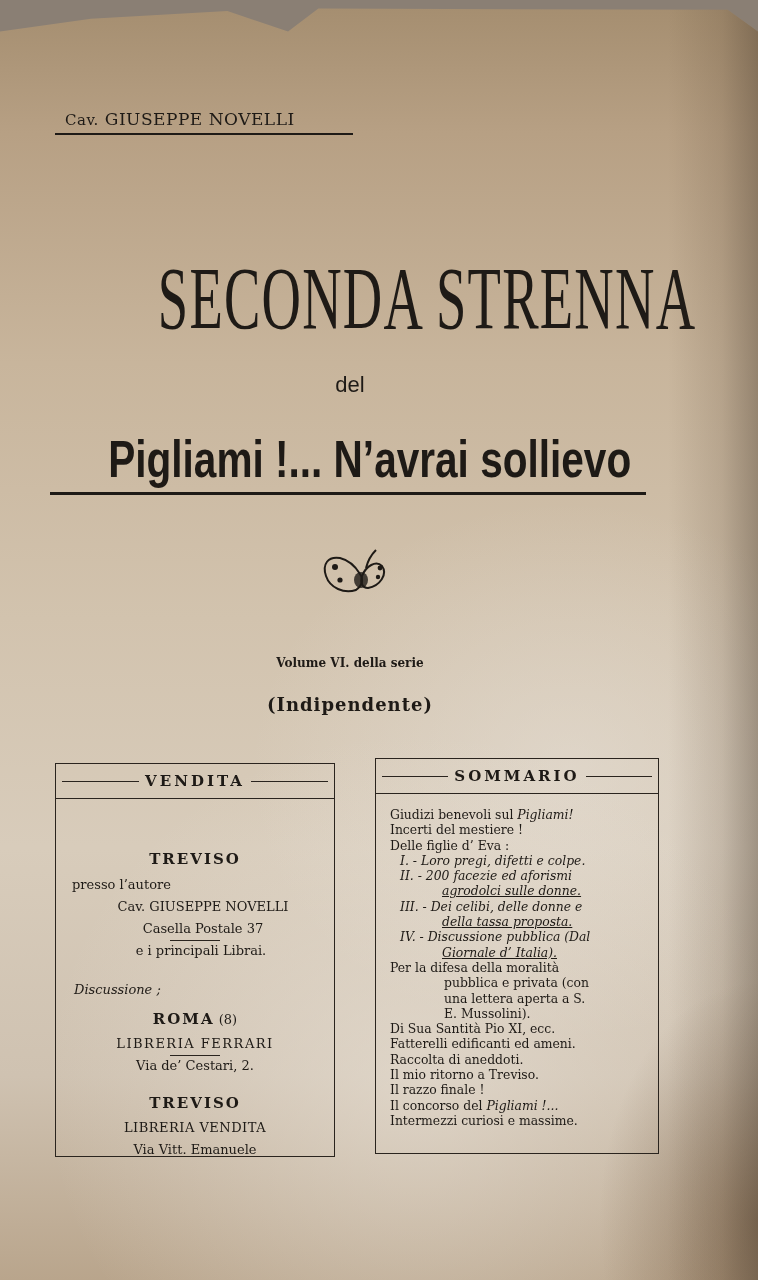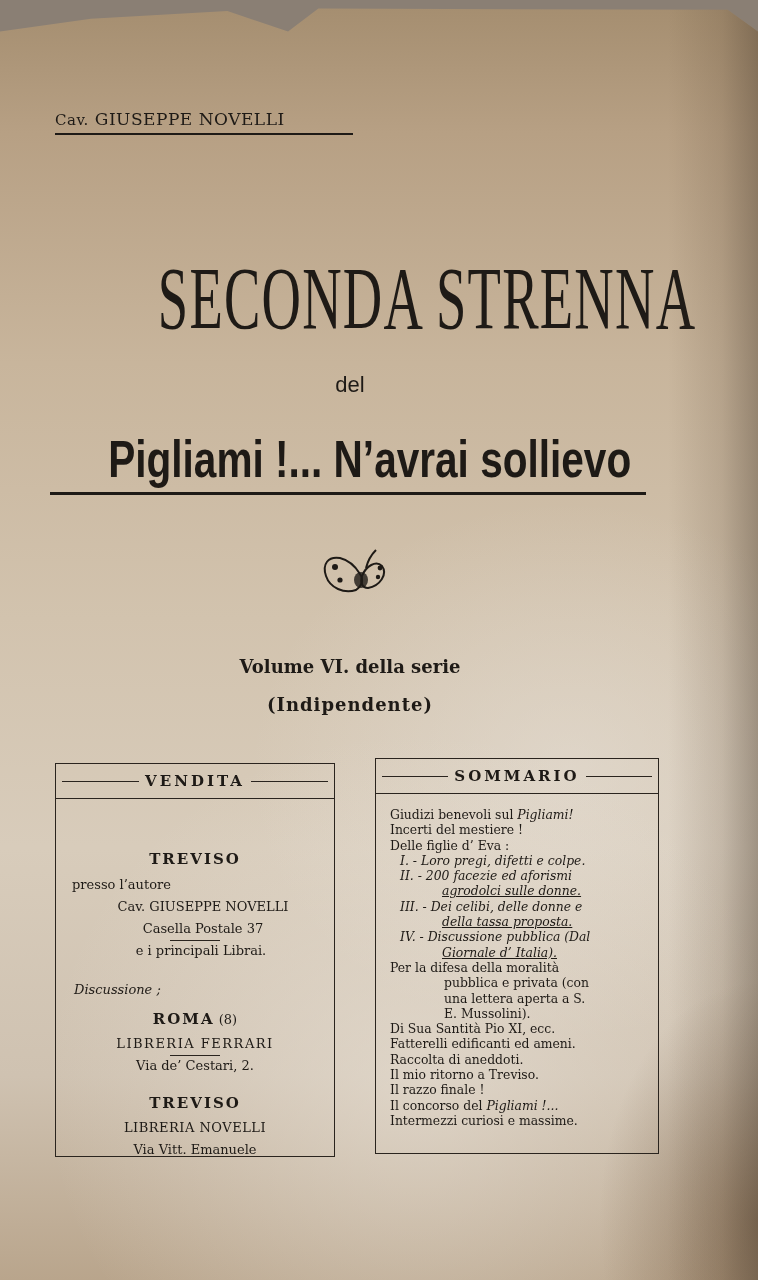--- a/index.html
+++ b/index.html
@@ -26,21 +26,21 @@
       content: ""; position: absolute; right: 0; bottom: 0; width: 160px; height: 300px;
       background: radial-gradient(ellipse at 100% 80%, rgba(110,85,60,0.55), rgba(110,85,60,0) 70%);
     }
     .abs { position: absolute; }
 
     .author-top {
       left: 55px; top: 103px; width: 298px;
       font-family: "DejaVu Serif", serif; font-size: 17px; letter-spacing: 0.5px;
       border-bottom: 2px solid #1e1a16; padding-bottom: 4px; white-space: nowrap;
     }
-    .author-top .cav { font-size: 15px; }
+    .author-top .cav { font-size: 15px; margin-left: 10px; }
 
     .title {
       left: 40px; top: 238px; width: 620px; text-align: center;
       font-family: "Liberation Serif", serif; font-size: 88px; line-height: 110px;
       transform: scaleX(0.62); transform-origin: center; letter-spacing: 2px;
       white-space: nowrap;
     }
     .del {
       left: 300px; top: 366px; width: 100px; text-align: center;
       font-family: "Liberation Sans", sans-serif; font-size: 22px;
@@ -50,21 +50,21 @@
       font-family: "Liberation Sans", sans-serif; font-weight: bold; font-size: 52px; line-height: 70px;
       transform: scaleX(0.78); transform-origin: center; white-space: nowrap;
     }
     .rule-sub {
       left: 50px; top: 486px; width: 596px; height: 0; border-top: 3px solid #1e1a16;
     }
     .butterfly { left: 318px; top: 540px; width: 72px; height: 52px; }
 
     .volume {
       left: 150px; top: 650px; width: 400px; text-align: center;
-      font-family: "DejaVu Serif", serif; font-weight: bold; font-size: 18px;
+      font-family: "DejaVu Serif", serif; font-weight: bold; font-size: 12px;
     }
     .indip {
       left: 200px; top: 688px; width: 300px; text-align: center;
       font-family: "DejaVu Serif", serif; font-weight: bold; font-size: 18px; letter-spacing: 1px;
     }
 
     .box {
       border: 1.5px solid #2a241e;
     }
     .box-head {
@@ -135,21 +135,21 @@
       <div class="v-rule" style="top:176px"></div>
       <div class="v-line v-dep" style="top:190px">Discussione ;</div>
       <div class="v-line" style="top:218px">
         <span class="v-bold">ROMA</span>
         <span>(8)</span>
       </div>
       <div class="v-line" style="top:244px;letter-spacing:1.5px">LIBRERIA FERRARI</div>
       <div class="v-line" style="top:266px">Via de’ Cestari, 2.</div>
       <div class="v-rule" style="top:291px"></div>
       <div class="v-line v-bold" style="top:302px">TREVISO</div>
-      <div class="v-line" style="top:328px;letter-spacing:0.5px">LIBRERIA NOVELLI</div>
+      <div class="v-line" style="top:328px;letter-spacing:0.5px">LIBRERIA VENDITA</div>
       <div class="v-line" style="top:350px">Via Vitt. Emanuele</div>
     </div>
   </div>
 
   <div class="abs box sommario">
     <div class="box-head">
       <span class="dash"></span>
       <span>SOMMARIO</span>
       <span class="dash"></span>
     </div>

